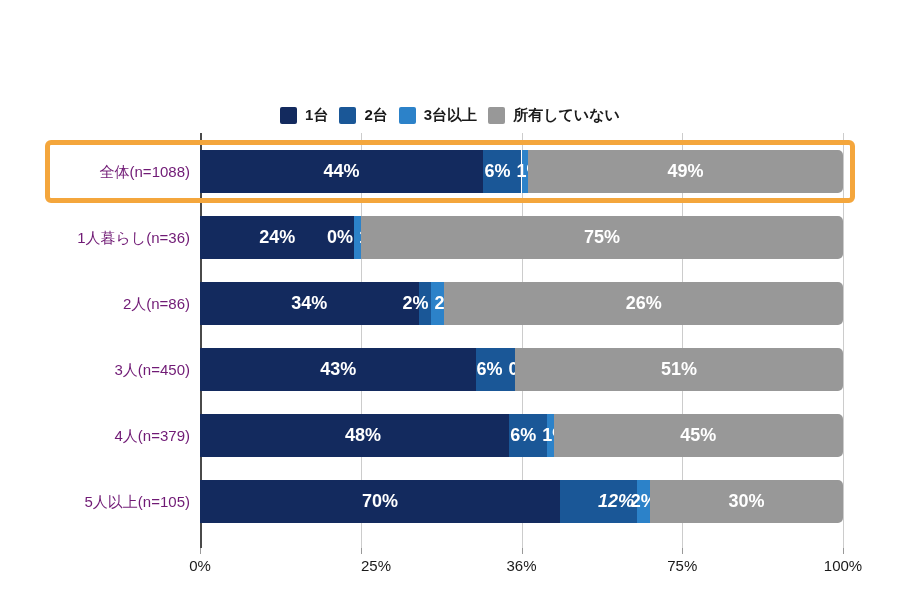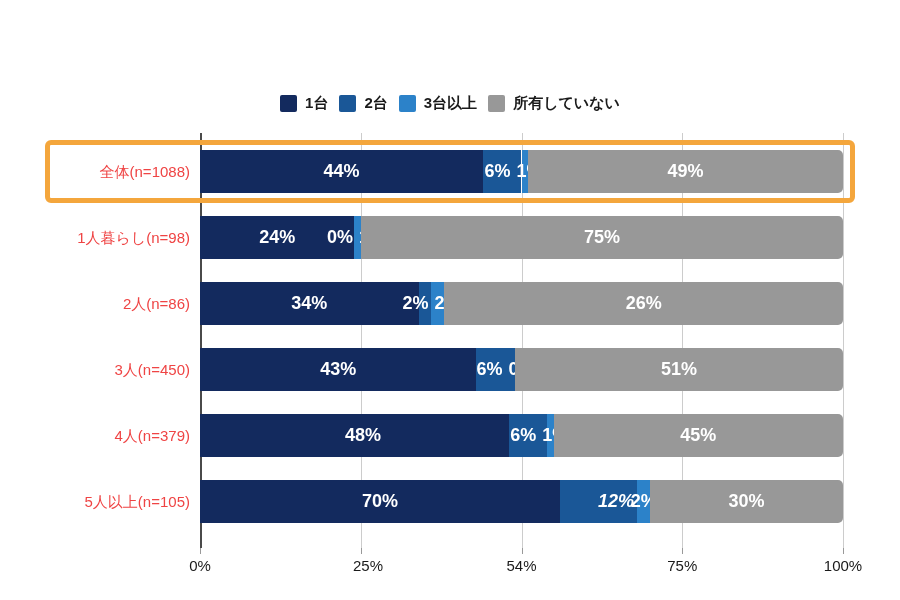--- a/index.html
+++ b/index.html
@@ -17,21 +17,21 @@
     left: 27px;
     top: 45px;
     font-size: 21px;
     font-weight: bold;
     color: #1c2b5e;
     letter-spacing: 0.5px;
   }
   .legend {
     position: absolute;
     left: 0;
-    top: 94px;
+    top: 106px;
     width: 100%;
     display: flex;
     justify-content: center;
     align-items: center;
     gap: 11px;
   }
   .legend-item { display: flex; align-items: center; gap: 8px; }
   .legend-swatch { width: 17px; height: 17px; border-radius: 2px; }
   .legend-label { font-size: 15px; font-weight: 600; color: #1a1a1a; }
 
@@ -68,21 +68,21 @@
 
   .cat-label {
     position: absolute;
     left: 0;
     width: 190px;
     height: 43px;
     line-height: 43px;
     text-align: right;
     font-size: 15px;
     font-weight: 500;
-    color: #ef4444;
+    color: #701a75;
   }
 
   .tick-mark {
     position: absolute;
     top: 548px;
     width: 1px;
     height: 6px;
     background: #999999;
   }
   .x-axis-label {
@@ -190,32 +190,32 @@
         <div class="bar-seg" style="left: 360.08px; width: 77.16px; background: rgb(26, 87, 151);"></div>
         <span class="seg-label" style="left: 398px; font-style: italic;">12%</span>
         <div class="bar-seg" style="left: 437.24px; width: 12.86px; background: rgb(44, 130, 201);"></div>
         <span class="seg-label" style="left: 430.67px;">2%</span>
         <div class="bar-seg last" style="left: 450.1px; width: 192.9px; background: rgb(152, 152, 152);"></div>
         <span class="seg-label" style="left: 528.55px;">30%</span>
       </div>
     </div>
   <div id="cat-layer">
       <div class="cat-label" style="top: 150px;">全体(n=1088)</div>
-      <div class="cat-label" style="top: 216px;">1人暮らし(n=98)</div>
+      <div class="cat-label" style="top: 216px;">1人暮らし(n=36)</div>
       <div class="cat-label" style="top: 282px;">2人(n=86)</div>
       <div class="cat-label" style="top: 348px;">3人(n=450)</div>
       <div class="cat-label" style="top: 414px;">4人(n=379)</div>
       <div class="cat-label" style="top: 480px;">5人以上(n=105)</div>
     </div>
   <div id="axis-layer">
       <div class="tick-mark" style="left: 200px;"></div>
       <div class="x-axis-label" style="left: 200px;">0%</div>
       <div class="tick-mark" style="left: 360.75px;"></div>
-      <div class="x-axis-label" style="left: 368px; text-align: center;">25%</div>
+      <div class="x-axis-label" style="left: 376px; text-align: center;">25%</div>
       <div class="tick-mark" style="left: 521.5px;"></div>
-      <div class="x-axis-label" style="left: 521.5px;">54%</div>
+      <div class="x-axis-label" style="left: 521.5px;">36%</div>
       <div class="tick-mark" style="left: 682.25px;"></div>
       <div class="x-axis-label" style="left: 682.25px;">75%</div>
       <div class="tick-mark" style="left: 843px;"></div>
       <div class="x-axis-label" style="left: 843px;">100%</div>
     </div>
   <div class="highlight-box"></div>
 </div>
 
 </body></html>

